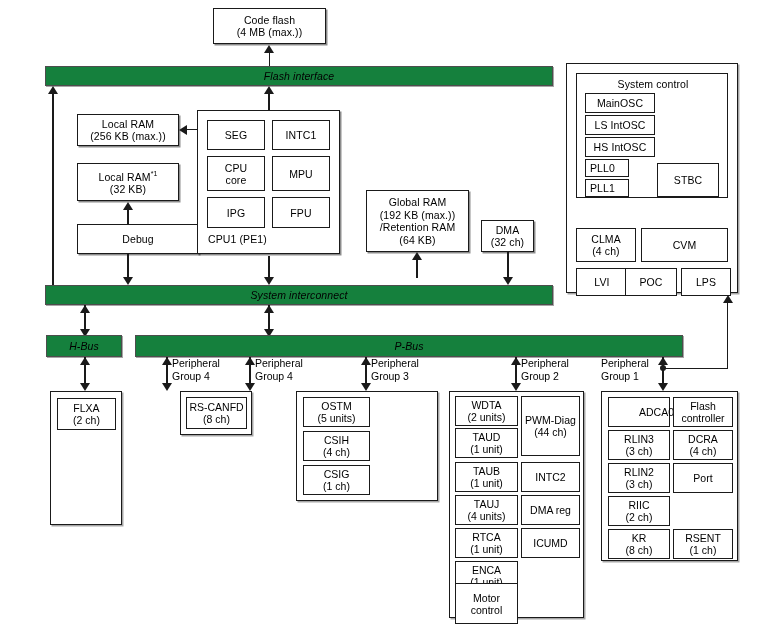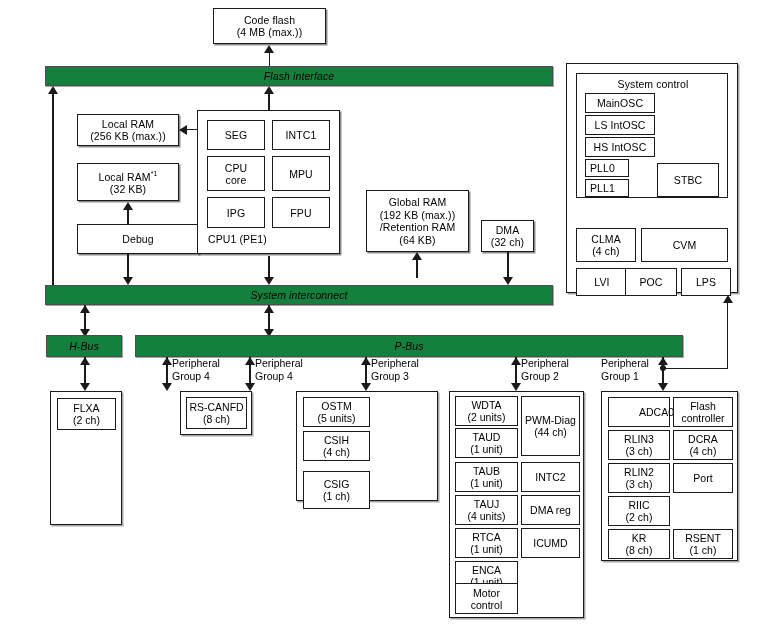--- a/index.html
+++ b/index.html
@@ -280,21 +280,21 @@
 
   <div class="grp" style="left:296px; top:391px; width:142px; height:110px;">
     <div class="inner" style="left:6px; top:5px; width:67px; height:30px;">
       <span class="l">OSTM</span>
       <span class="l">(5 units)</span>
     </div>
     <div class="inner" style="left:6px; top:39px; width:67px; height:30px;">
       <span class="l">CSIH</span>
       <span class="l">(4 ch)</span>
     </div>
-    <div class="inner" style="left:6px; top:79px; width:67px; height:38px;">
+    <div class="inner" style="left:6px; top:73px; width:67px; height:30px;">
       <span class="l">CSIG</span>
       <span class="l">(1 ch)</span>
     </div>
   </div>
 
   <div class="grp" style="left:449px; top:391px; width:135px; height:227px;">
 
     <div class="inner" style="left:5px; top:4px; width:63px; height:30px;">
       <span class="l">WDTA</span>
       <span class="l">(2 units)</span>
@@ -312,21 +312,21 @@
       <span class="l">(4 units)</span>
     </div>
     <div class="inner" style="left:5px; top:136px; width:63px; height:30px;">
       <span class="l">RTCA</span>
       <span class="l">(1 unit)</span>
     </div>
     <div class="inner" style="left:5px; top:169px; width:63px; height:30px;">
       <span class="l">ENCA</span>
       <span class="l">(1 unit)</span>
     </div>
-    <div class="inner" style="left:5px; top:191px; width:63px; height:31px;">
+    <div class="inner" style="left:5px; top:191px; width:63px; height:41px;">
       <span class="l">Motor</span>
       <span class="l">control</span>
     </div>
 
     <div class="inner" style="left:71px; top:4px; width:59px; height:60px;">
       <span class="l">PWM-Diag</span>
       <span class="l">(44 ch)</span>
     </div>
     <div class="inner" style="left:71px; top:70px; width:59px; height:30px;">
       <span class="l">INTC2</span>

